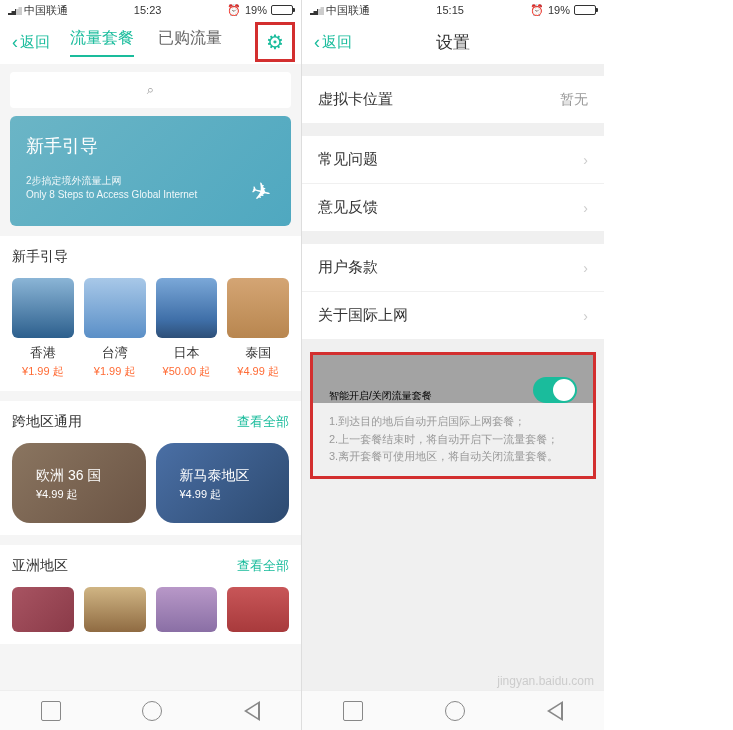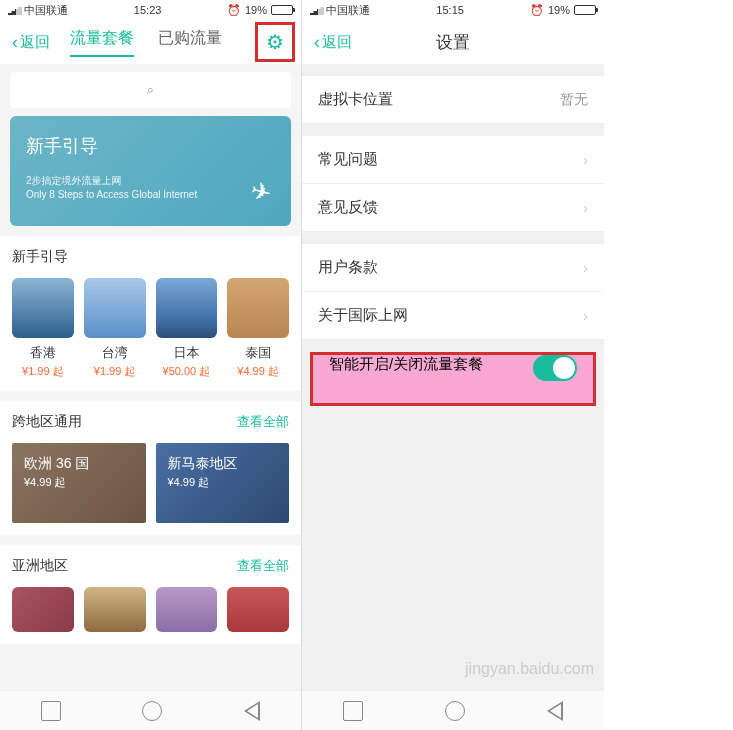--- a/index.html
+++ b/index.html
@@ -37,21 +37,21 @@
 .dest-grid{display:flex;gap:10px}
 .dest{flex:1;text-align:center}
 .dest-img{width:100%;height:60px;border-radius:6px;margin-bottom:6px}
 .d1{background:linear-gradient(180deg,#8bb5d6 0%,#2c5f8d 100%)}
 .d2{background:linear-gradient(180deg,#a8c8e8 0%,#5a8fc7 100%)}
 .d3{background:linear-gradient(180deg,#7ba8d8 0%,#3f6fa8 70%,#2d4f78 100%)}
 .d4{background:linear-gradient(180deg,#d4a574 0%,#b8864f 100%)}
 .dest-name{font-size:13px;color:#333;margin-bottom:2px}
 .dest-price{font-size:11px;color:#ff6b35}
 .region-grid{display:flex;gap:10px}
-.region{flex:1;height:80px;border-radius:2px;padding:12px;color:#fff;position:relative;overflow:hidden}
+.region{flex:1;height:80px;border-radius:18px;padding:24px;color:#fff;position:relative;overflow:hidden}
 .r1{background:linear-gradient(135deg,#8a7560 0%,#6b5444 100%)}
 .r2{background:linear-gradient(135deg,#4a6fa5 0%,#2d4a70 100%)}
 .region-name{font-size:14px;margin-bottom:2px}
 .region-price{font-size:11px}
 .asia-grid{display:flex;gap:10px}
 .asia-img{flex:1;height:45px;border-radius:6px}
 .a1{background:linear-gradient(135deg,#a85462 0%,#8a3a48 100%)}
 .a2{background:linear-gradient(180deg,#d0b584 0%,#8f6b42 100%)}
 .a3{background:linear-gradient(180deg,#b898c8 0%,#8a6fa5 100%)}
 .a4{background:linear-gradient(180deg,#c85658 0%,#a83a3c 100%)}
@@ -60,25 +60,25 @@
 .nk-sq{border-radius:2px}
 .nk-circ{border-radius:50%}
 .nk-tri{border:none;width:0;height:0;border-top:10px solid transparent;border-bottom:10px solid transparent;border-right:16px solid transparent;border-right-color:#888;position:relative}
 .nk-tri::after{content:"";position:absolute;left:3px;top:-7px;border-top:7px solid transparent;border-bottom:7px solid transparent;border-right:11px solid #fafafa}
 .list-item{background:#fff;height:48px;display:flex;align-items:center;justify-content:space-between;padding:0 16px;font-size:15px;color:#333;border-bottom:1px solid #f0f0f0}
 .list-val{color:#999;font-size:14px}
 .list-val.green{color:#1abc9c}
 .chev{color:#ccc;font-size:14px}
 .list-group{margin-bottom:12px}
 .smart-box{border:3px solid #d32f2f;margin:8px}
-.smart-item{background:#f9a8d4;height:48px;display:flex;align-items:flex-start;justify-content:space-between;padding:0 16px;font-size:15px}
+.smart-item{background:#a3a3a3;height:48px;display:flex;align-items:flex-end;justify-content:space-between;padding:0 16px;font-size:10px}
 .toggle{width:44px;height:26px;background:#1abc9c;border-radius:13px;position:relative}
 .toggle::after{content:"";position:absolute;right:2px;top:2px;width:22px;height:22px;background:#fff;border-radius:50%}
 .smart-desc{padding:10px 16px;font-size:11px;color:#999;line-height:1.6}
-.watermark{position:absolute;right:10px;bottom:52px;font-size:16px;color:#ccc}
+.watermark{position:absolute;right:10px;bottom:42px;font-size:12px;color:#ccc}
 .content{height:626px;overflow:hidden}
 .content2{height:626px;background:#f0f0f0}
 </style>
 </head>
 <body>
 
 <div class="container">
 
 <div class="phone">
   <div class="statusbar">
@@ -229,20 +229,25 @@
       <div class="list-item">
             <span>关于国际上网</span>
             <span class="chev">›</span>
           </div>
     </div>
     <div class="smart-box">
       <div class="smart-item">
         <span>智能开启/关闭流量套餐</span>
         <div class="toggle"></div>
       </div>
+      <div class="smart-desc">
+        <div>1.到达目的地后自动开启国际上网套餐；</div>
+        <div>2.上一套餐结束时，将自动开启下一流量套餐；</div>
+        <div>3.离开套餐可使用地区，将自动关闭流量套餐。</div>
+      </div>
     </div>
   </div>
   <div class="watermark">jingyan.baidu.com</div>
   <div class="navkeys">
     <div class="navkey nk-sq"></div>
     <div class="navkey nk-circ"></div>
     <div class="nk-tri"></div>
   </div>
 </div>
 </div>

